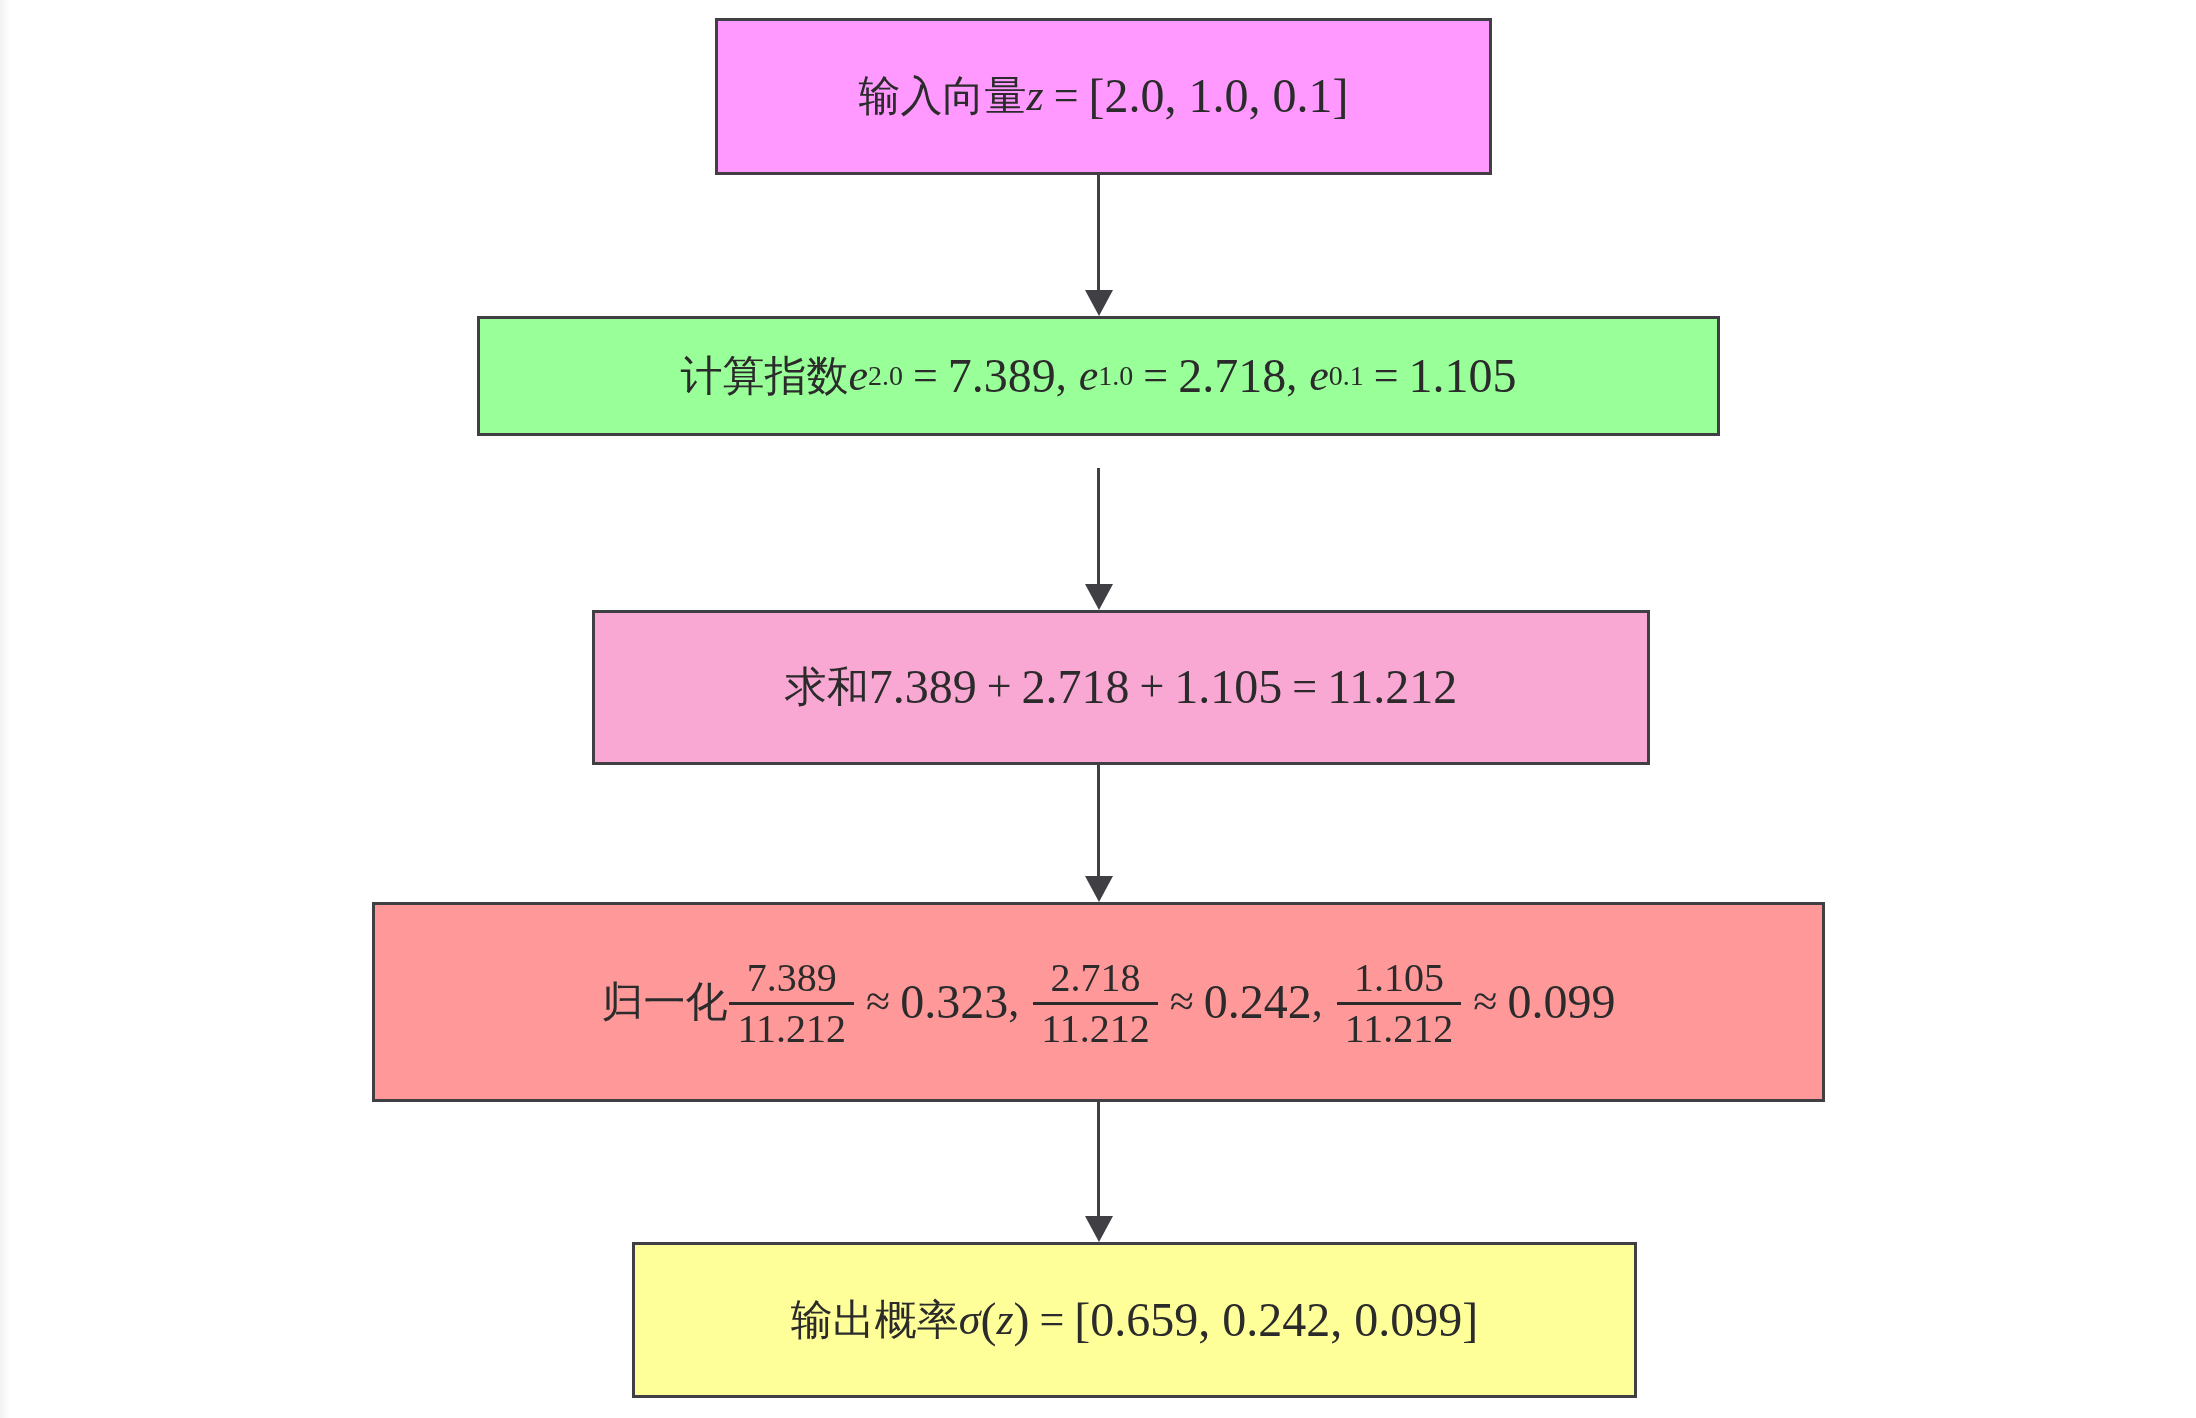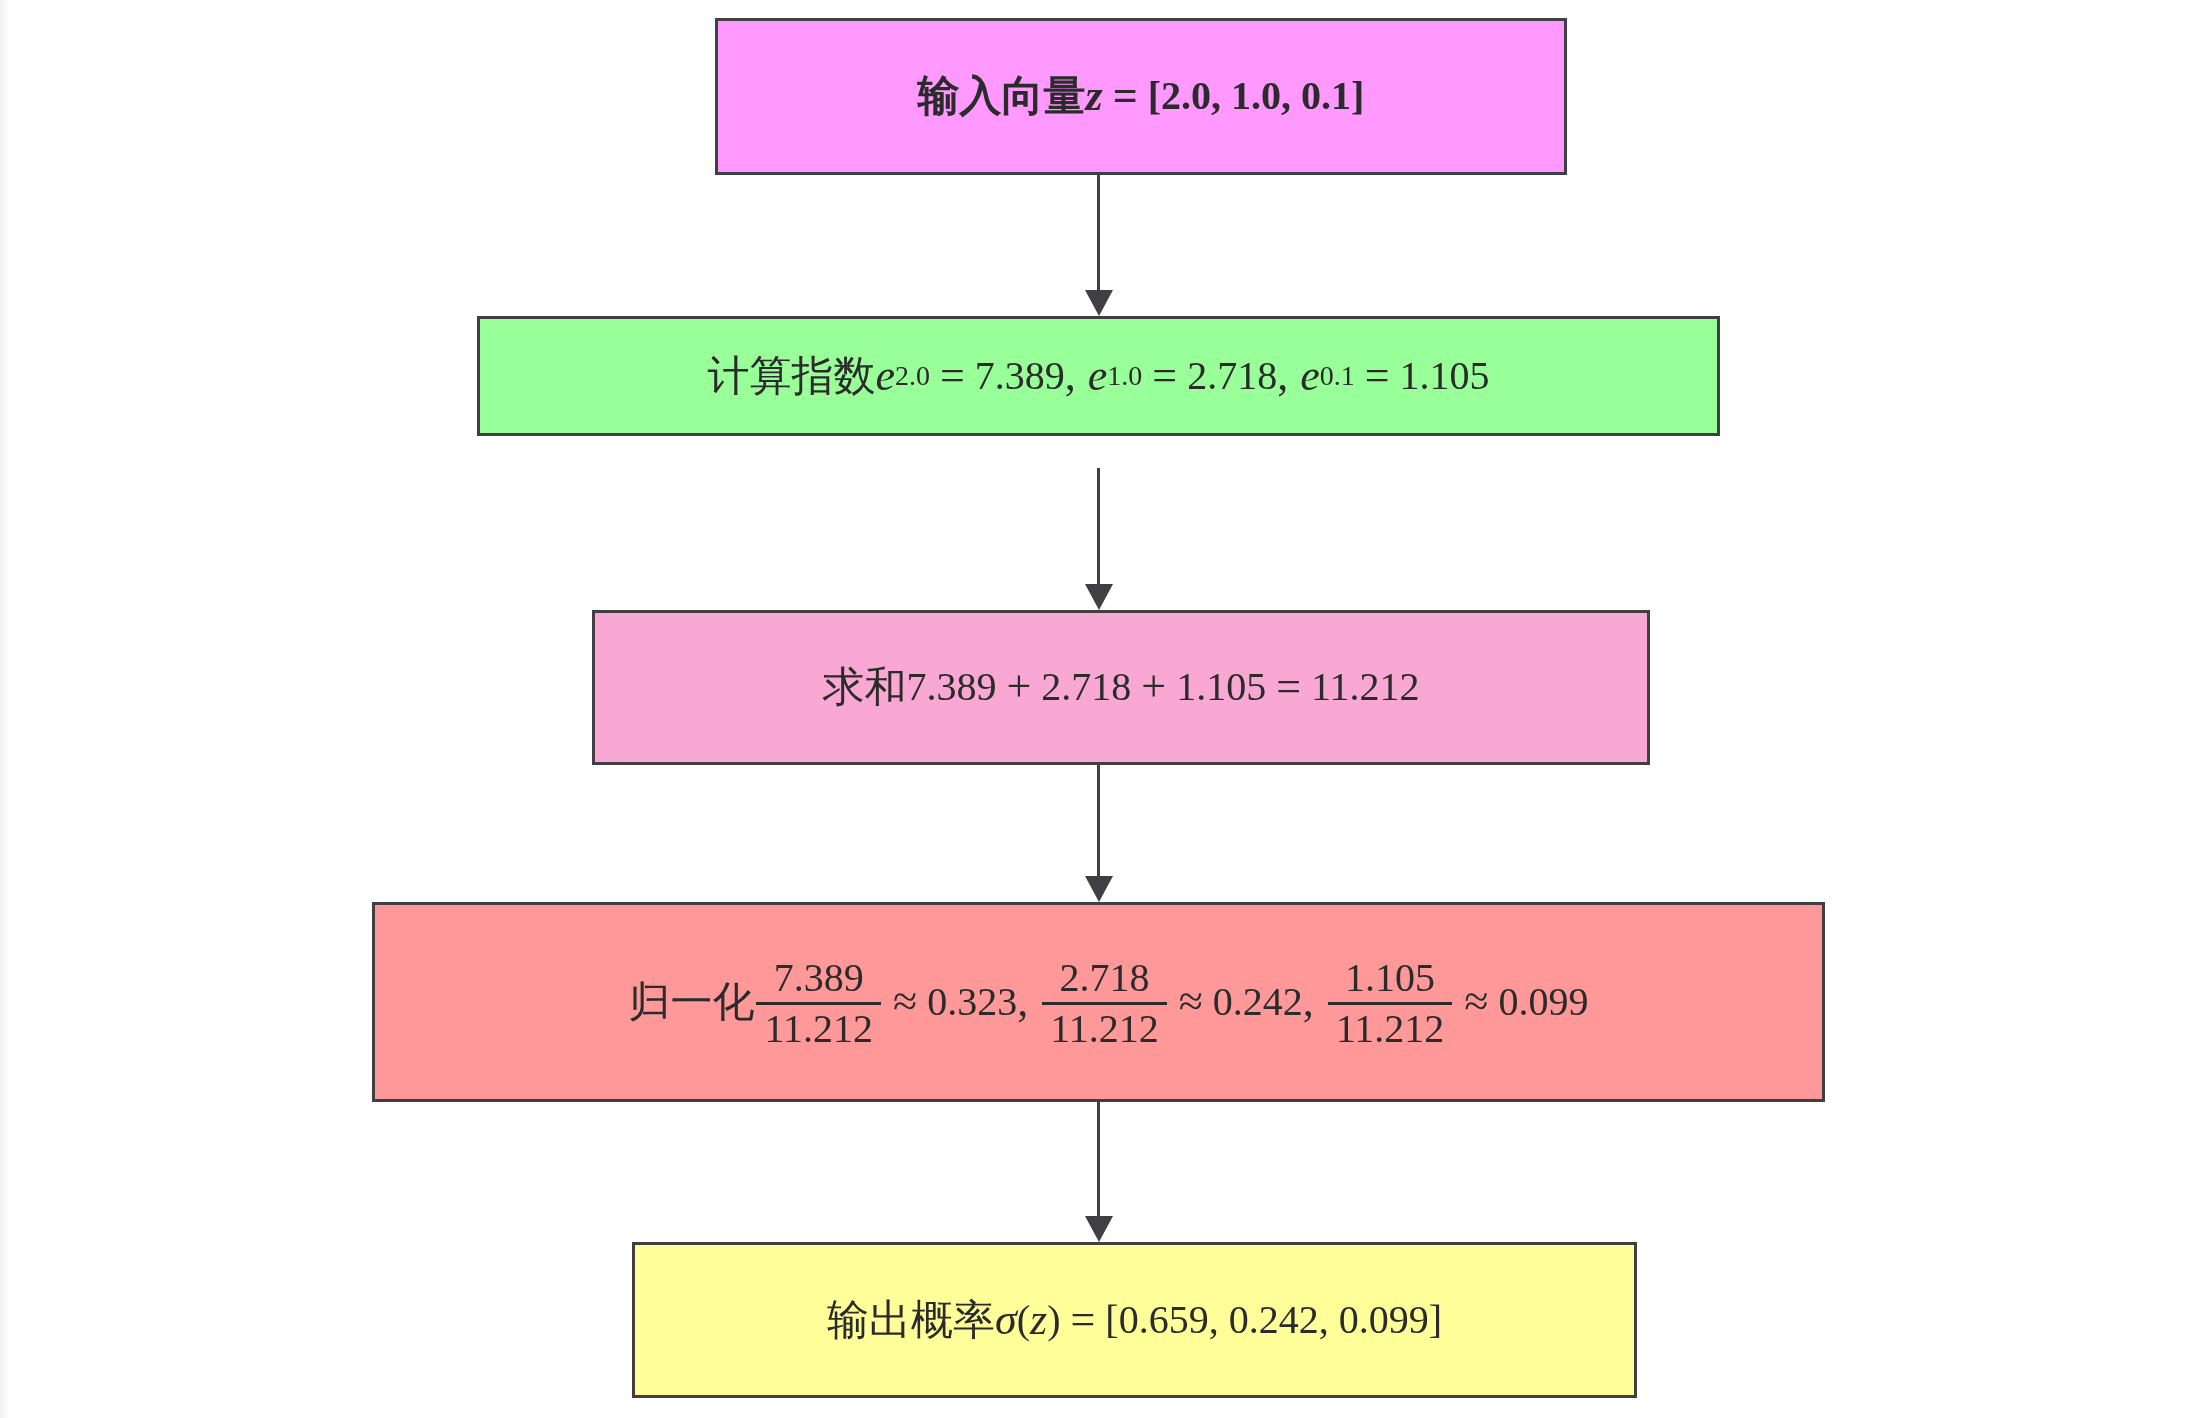--- a/index.html
+++ b/index.html
@@ -49,21 +49,21 @@
     font-size: 42px;
     letter-spacing: 0px;
   }
   .mvar {
     font-family: "Liberation Serif", "DejaVu Serif", serif;
     font-style: italic;
     font-size: 44px;
   }
   .mnum {
     font-family: "Liberation Serif", "DejaVu Serif", serif;
-    font-size: 40px;
+    font-size: 48px;
   }
   .mop {
     font-family: "Liberation Serif", "DejaVu Serif", serif;
     font-size: 44px;
     padding: 0 10px;
   }
   .comma {
     font-family: "Liberation Serif", "DejaVu Serif", serif;
     font-size: 44px;
     padding-right: 12px;
@@ -117,21 +117,21 @@
     border-top: 26px solid #3f3f44;
   }
 </style>
 </head>
 <body>
 
 <div id="canvas">
 
   <div id="edge-shade"></div>
 
-  <div class="node" id="node-input" style="left:715px; top:18px; width:852px; height:157px; background:#ff99ff;font-weight:bold;">
+  <div class="node" id="node-input" style="left:715px; top:18px; width:777px; height:157px; background:#ff99ff;">
     <span class="label">
       <span class="cjk">输入向量</span>
         <span class="mvar">z</span>
         <span class="mop">=</span>
         <span class="mnum">[2.0, 1.0, 0.1]</span>
     </span>
   </div>
 
   <div class="arrow" style="left:1097px; top:175px; width:3px; height:141px;">
     <div class="shaft" style="height:117px;"></div>

